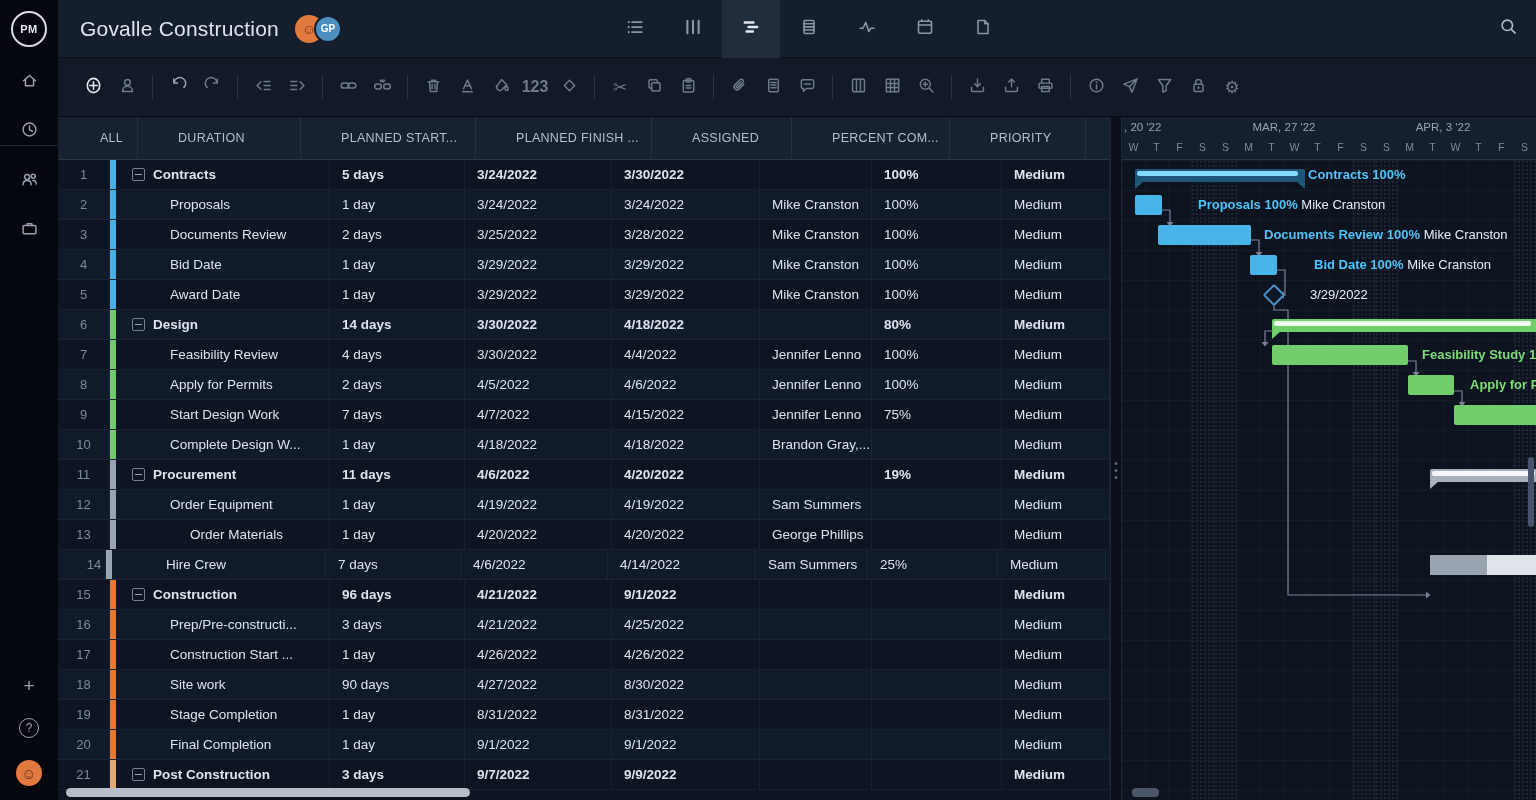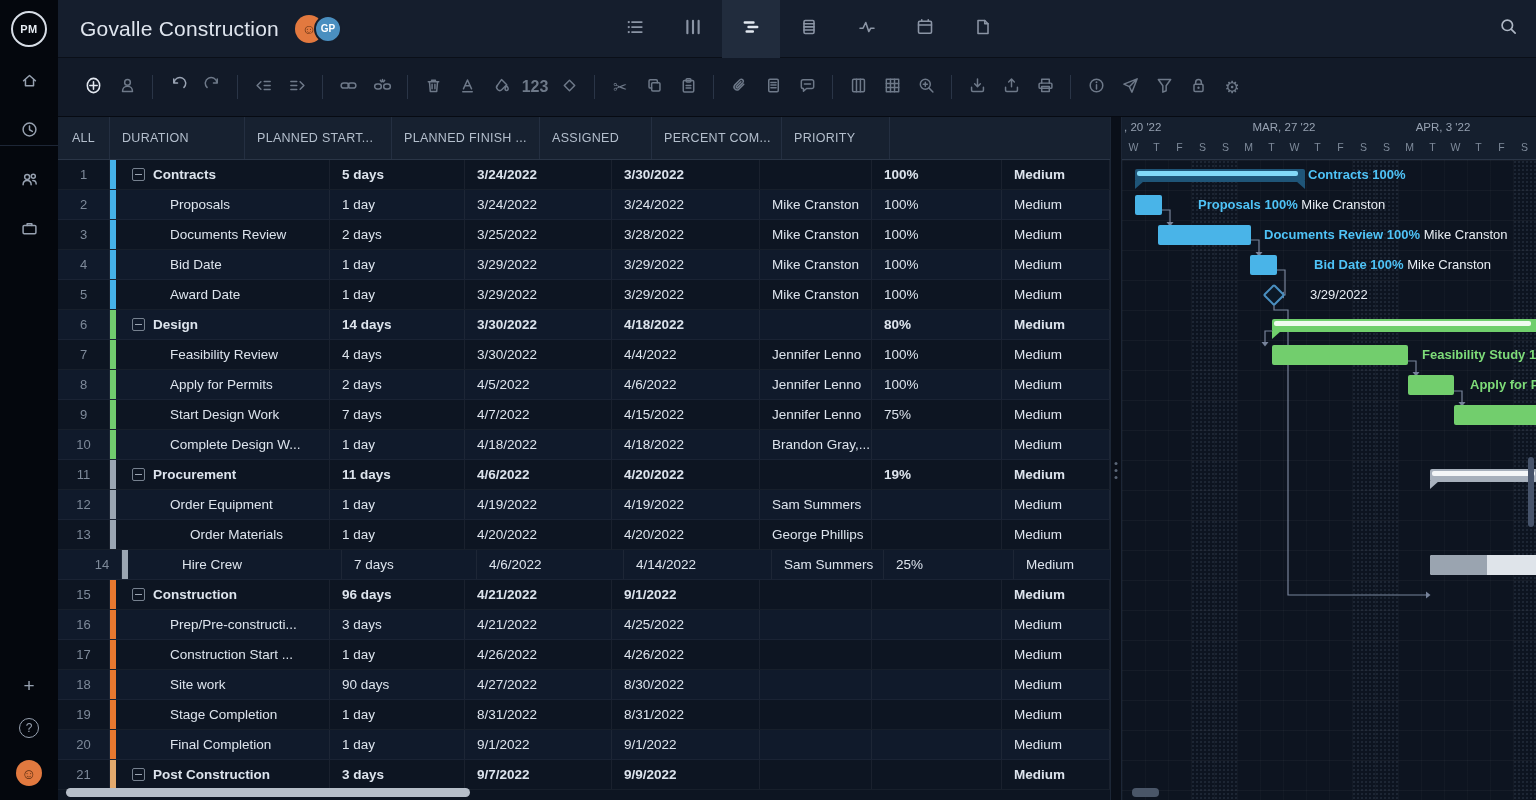--- a/index.html
+++ b/index.html
@@ -43,21 +43,21 @@
   .tool svg { width:19px; height:19px; }
   .tool .icon-text { font-size:17px; line-height:1; }
   .tool .icon-123 { font-size:16px; font-weight:bold; letter-spacing:0; }
   .tb-div { width:1px; height:24px; background:#2a3547; margin:0 8px; }
 
   
   .content { flex:1; display:flex; position:relative; overflow:hidden; }
   .table-pane { width:1052px; flex-shrink:0; position:relative; background:#0d1522; }
   .thead { height:43px; display:flex; background:#172130; border-bottom:1px solid #2a3546; }
   .th { display:flex; align-items:center; padding-left:12px; color:#b4bfcd; font-size:12.5px; letter-spacing:.3px;
-    border-right:1px solid #242f41; position:relative; flex-shrink:0; white-space:nowrap; overflow:hidden;}
+    border-right:1px solid #242f41; position:relative; flex-shrink:0; white-space:nowrap; overflow:hidden;margin-left:28px;}
   .th.center { justify-content:center; padding-left:0; }
   .th-drop { position:absolute; right:6px; width:22px; height:22px; background:#27344a; border-radius:3px;
     display:flex; align-items:center; justify-content:center; color:#b4bfcd; font-size:10px; }
   .trow { height:30px; display:flex; border-bottom:1px solid rgba(255,255,255,.045); }
   .trow.alt { background:#101a2b; }
   .td { flex-shrink:0; display:flex; align-items:center; padding-left:12px; color:#dde4ed; font-size:13.5px;
     border-right:1px solid rgba(255,255,255,.055); white-space:nowrap; overflow:hidden; position:relative; }
   .td.num { justify-content:center; padding-left:0; color:#7e8a9a; font-size:13px; }
   .td.bold, .trow.grp .td { font-weight:bold; }
   .trow .td.num { font-weight:normal; }
@@ -757,21 +757,21 @@
               <span>George Phillips</span>
             </div>
             <div class="td" style="width: 130px;">
               <span></span>
             </div>
             <div class="td" style="width: 108px;">
               <span>Medium</span>
             </div>
           </div>
           <div class="trow alt">
-            <div class="td num" style="width: 64px; padding-left: 25px;">
+            <div class="td num" style="width: 48px; padding-left: 25px;">
               <span>14</span>
             </div>
             <div class="td" style="width: 220px;">
               <span class="strip" style="background: rgb(154, 165, 178);"></span>
               <span class="name-ind">Hire Crew</span>
             </div>
             <div class="td" style="width: 135px;">
               <span>7 days</span>
             </div>
             <div class="td" style="width: 147px;">

